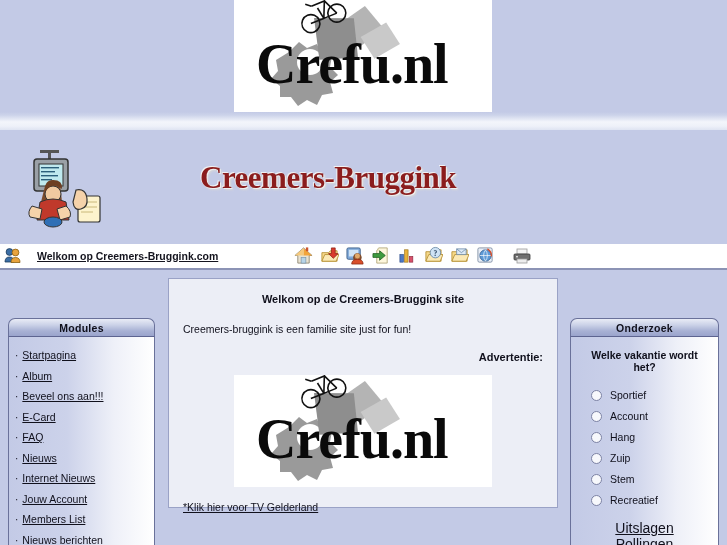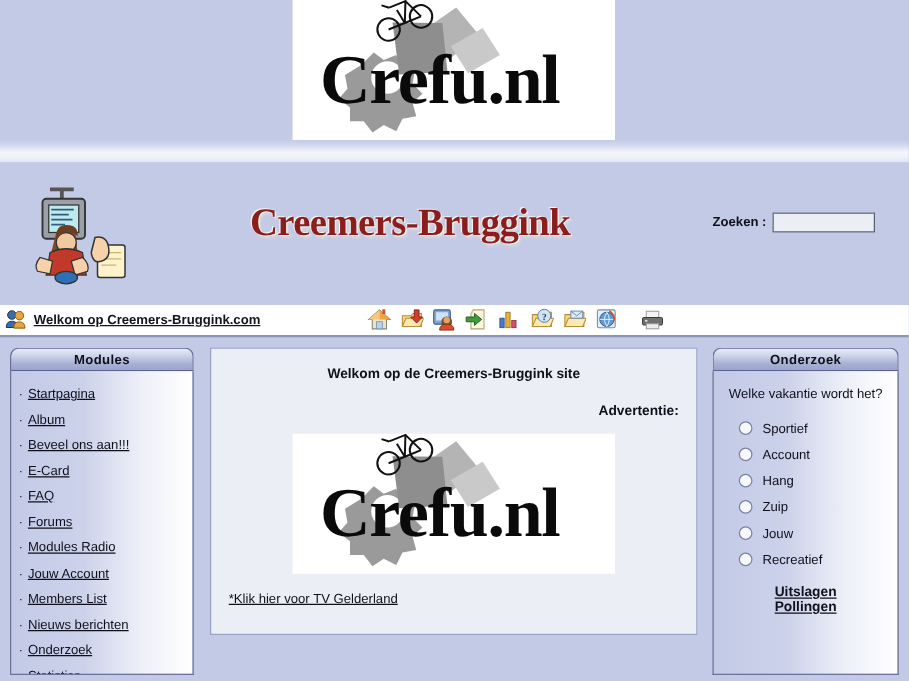--- a/index.html
+++ b/index.html
@@ -62,21 +62,21 @@
   }
 
   
   #toolbar {
     position: absolute; left: 0; top: 244px; width: 727px; height: 26px;
     background: #ffffff;
     border-bottom: 2px solid #8c93b5;
   }
   #toolbar-left {
     position: absolute; left: 4px; top: 3px;
-    display: flex; align-items: center; gap: 6px;
+    display: flex; align-items: center; gap: 16px;
   }
   #welcome-link {
     font-size: 10.5px; font-weight: bold; color: #14141e;
     text-decoration: underline; white-space: nowrap;
   }
   #toolbar-icons {
     position: absolute; left: 294px; top: 2px;
     display: flex; align-items: center; gap: 7px;
   }
   #toolbar-icons .tb-icon { width: 19px; height: 19px; display: block; }
@@ -88,21 +88,21 @@
     background: #c3cae6;
   }
 
   .panel { position: absolute; }
   .panel-head {
     height: 19px;
     border: 1px solid #6a719a;
     border-bottom: 1px solid #5d6490;
     border-radius: 7px 7px 0 0;
     background: linear-gradient(to bottom, #e9ecf6 0%, #cbd2e8 35%, #a8b1d4 70%, #9aa4cc 100%);
-    display: flex; align-items: center; justify-content: center;
+    display: flex; align-items: center; justify-content: center; margin-top: 40px;
   }
   .panel-head span {
     font-size: 10.5px; font-weight: bold; color: #10101c; letter-spacing: 0.3px;
   }
   .panel-body {
     border: 1px solid #6a719a;
     border-top: none;
     background: linear-gradient(to right, #c3cae6 0%, #ccd2ea 40%, #eef0f8 72%, #ffffff 100%);
     overflow: hidden;
   }
@@ -144,39 +144,39 @@
   #ad-box {
     width: 258px; height: 112px; margin: 0 auto 10px auto;
     background: #ffffff; position: relative; overflow: hidden;
   }
   #tv-link { font-size: 10.5px; color: #10101c; text-decoration: underline; }
 
   
   #right-col { left: 570px; top: 6px; width: 149px; }
   #right-col .panel-body { height: 243px; padding: 12px 10px 0 10px; }
   #poll-q {
-    font-size: 10.5px; font-weight: normal; color: #10101c;
+    font-size: 10.5px; font-weight: bold; color: #10101c;
     text-align: center; margin-bottom: 16px;
   }
-  .poll-opt { display: flex; align-items: flex-start; margin-bottom: 9px; padding-left: 10px; }
+  .poll-opt { display: flex; align-items: center; margin-bottom: 9px; padding-left: 10px; }
   .radio {
     width: 11px; height: 11px; border-radius: 50%;
     border: 1px solid #7c82a4; background: #f7f8fc;
     margin-right: 8px; flex: none;
   }
   .poll-label { font-size: 10.5px; color: #10101c; }
   #stem-wrap { display: flex; justify-content: center; margin-top: 12px; }
   #stem-button {
     font-size: 10px; font-family: "Liberation Sans", sans-serif;
     padding: 2px 9px; background: #eceef4;
     border: 1px solid #5a6080;
   }
   #poll-results { text-align: center; margin-top: 14px; }
   #poll-results a {
-    display: block; font-size: 11px; font-weight: bold;
+    display: block; font-size: 14px; font-weight: normal;
     color: #10101c; text-decoration: underline;
   }
 
   
   .crefu-art { position: absolute; inset: 0; }
   .crefu-text {
     position: absolute;
     font-family: "Liberation Serif", serif;
     font-weight: bold;
     color: #0a0a0a;
@@ -241,24 +241,20 @@
     <g stroke="#c9b87a" stroke-width="1">
       <path d="M63 54 h16 M63 59 h16 M63 64 h12"></path>
     </g>
     <path d="M58 42 q10 -2 11 9 q1 8 -6 10 q-7 2 -8 -7z" fill="#f5d2aa" stroke="#333" stroke-width="1.2"></path>
   </svg>
 
   <div id="site-title-wrap">
     <div id="site-title">Creemers-Bruggink</div>
   </div>
 
-  <div id="search-area">
-    <span id="search-label">Zoeken :</span>
-    <input id="search-input" type="text" placeholder="" style="">
-  </div>
 </div>
 
 <div id="toolbar">
 
   <div id="toolbar-left">
     <svg width="17" height="17" viewBox="0 0 17 17">
       <circle cx="5.5" cy="5" r="3.4" fill="#3b6ea5" stroke="#1b3a5c" stroke-width="0.8"></circle>
       <path d="M1 15 q0 -5 4.5 -5 q4.5 0 4.5 5z" fill="#3b6ea5" stroke="#1b3a5c" stroke-width="0.8"></path>
       <circle cx="11.5" cy="5.5" r="3.4" fill="#e8a33d" stroke="#8a5f12" stroke-width="0.8"></circle>
       <path d="M7 15.5 q0 -5 4.5 -5 q4.5 0 4.5 5z" fill="#e8a33d" stroke="#8a5f12" stroke-width="0.8"></path>
@@ -357,25 +353,25 @@
         <div class="mod-item">
           <span class="mod-bullet">·</span>
           <a class="mod-link" href="#">E-Card</a>
         </div>
         <div class="mod-item">
           <span class="mod-bullet">·</span>
           <a class="mod-link" href="#">FAQ</a>
         </div>
         <div class="mod-item">
           <span class="mod-bullet">·</span>
-          <a class="mod-link" href="#">Forums</a>
-        </div>
-        <div class="mod-item">
-          <span class="mod-bullet">·</span>
-          <a class="mod-link" href="#">Modules Radio</a>
+          <a class="mod-link" href="#">Nieuws</a>
+        </div>
+        <div class="mod-item">
+          <span class="mod-bullet">·</span>
+          <a class="mod-link" href="#">Internet Nieuws</a>
         </div>
         <div class="mod-item">
           <span class="mod-bullet">·</span>
           <a class="mod-link" href="#">Jouw Account</a>
         </div>
         <div class="mod-item">
           <span class="mod-bullet">·</span>
           <a class="mod-link" href="#">Members List</a>
         </div>
         <div class="mod-item">
@@ -391,20 +387,21 @@
           <a class="mod-link" href="#">Statistics</a>
         </div>
       </div>
   </div>
 
   <div class="panel" id="center-col">
     <div class="panel-body-plain">
 
       <div id="center-title">Welkom op de Creemers-Bruggink site</div>
 
+      <div id="center-intro">Creemers-bruggink is een familie site just for fun!</div>
 
 
       <div id="center-adv">Advertentie:</div>
 
       <div id="ad-box">
         <svg class="crefu-art" viewBox="0 0 258 112">
           <g fill="#9a9a9a">
             <path d="M55 52 l10-10 8 6 10-4 4 10 11 2 -2 11 8 8 -8 7 3 11 -11 2 -5 10 -10-5 -9 6 -7-9 -11 0 0-11 -9-7 7-8 -2-11z"></path>
           </g>
           <circle cx="76" cy="62" r="13" fill="#ffffff"></circle>
@@ -450,21 +447,21 @@
           <div class="poll-opt">
             <span class="radio"></span>
             <span class="poll-label">Hang</span>
           </div>
           <div class="poll-opt">
             <span class="radio"></span>
             <span class="poll-label">Zuip</span>
           </div>
           <div class="poll-opt">
             <span class="radio"></span>
-            <span class="poll-label">Jouw</span>
+            <span class="poll-label">Stem</span>
           </div>
           <div class="poll-opt">
             <span class="radio"></span>
             <span class="poll-label">Recreatief</span>
           </div>
         </div>
       <div id="poll-results">
         <a href="#">Uitslagen</a>
         <a href="#">Pollingen</a>
       </div>

